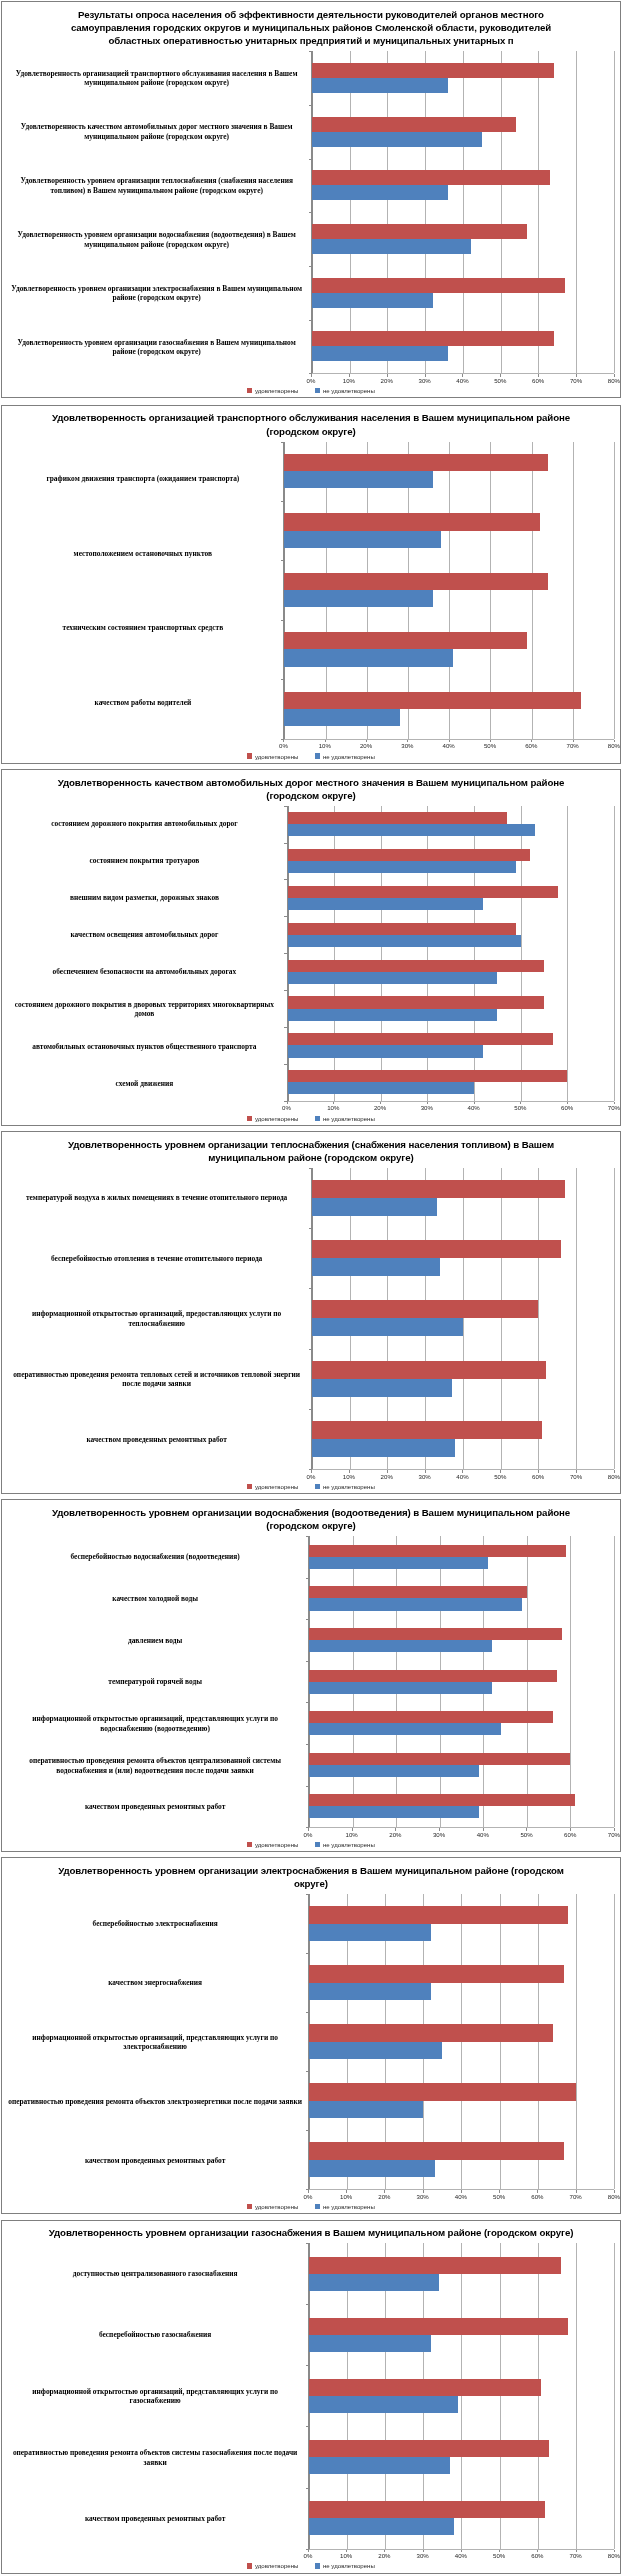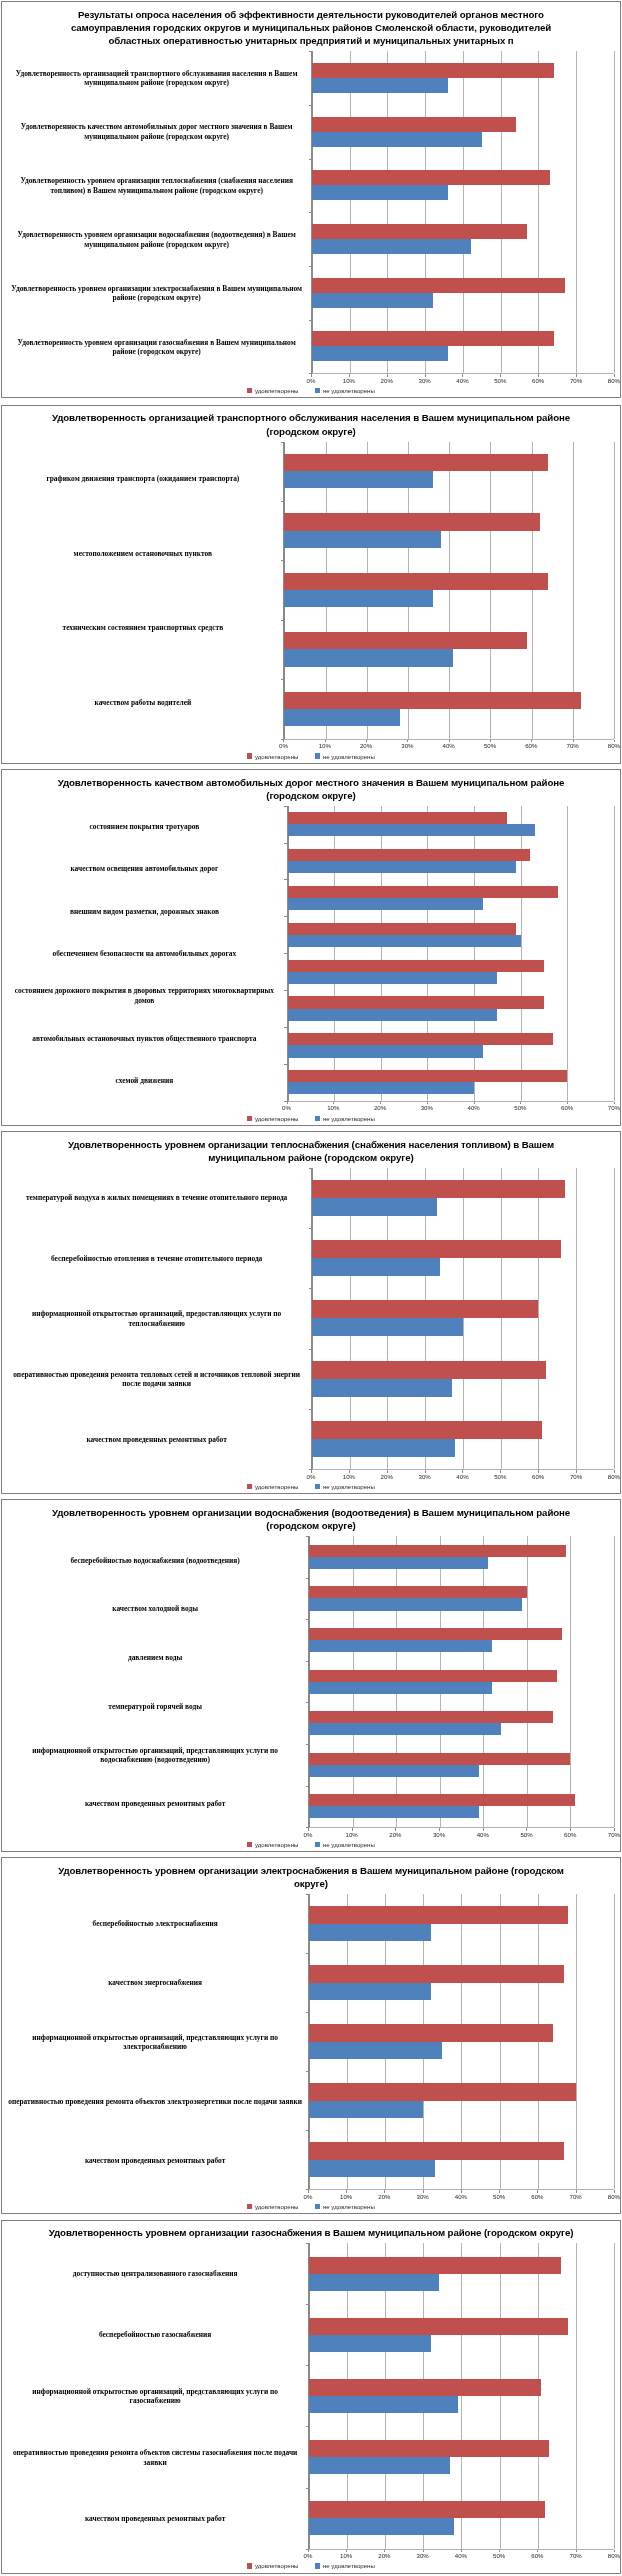--- a/index.html
+++ b/index.html
@@ -233,27 +233,30 @@
           <span class="swatch" style="background: rgb(79, 129, 189);"></span>
           <span class="legend-label">не удовлетворены</span>
         </div>
       </div>
     </section>
     <section class="chart-box" style="height: 357px; margin-top: 5.2px;">
       <h2 class="chart-title">Удовлетворенность качеством автомобильных дорог местного значения в Вашем муниципальном районе (городском округе)</h2>
       <div class="plot">
         <div class="labels-col" style="width: 46%;">
           <div class="label-cell">
+            <span>состоянием дорожного  покрытия автомобильных дорог</span>
+          </div>
+          <div class="label-cell">
             <span>состоянием покрытия тротуаров</span>
           </div>
           <div class="label-cell">
+            <span>внешним  видом разметки, дорожных знаков</span>
+          </div>
+          <div class="label-cell">
             <span>качеством освещения автомобильных дорог</span>
-          </div>
-          <div class="label-cell">
-            <span>внешним  видом разметки, дорожных знаков</span>
           </div>
           <div class="label-cell">
             <span>обеспечением безопасности на автомобильных дорогах</span>
           </div>
           <div class="label-cell">
             <span>состоянием дорожного  покрытия в дворовых территориях многоквартирных домов</span>
           </div>
           <div class="label-cell">
             <span>автомобильных  остановочных пунктов общественного транспорта</span>
           </div>
@@ -435,20 +438,23 @@
           <div class="label-cell">
             <span>давлением воды</span>
           </div>
           <div class="label-cell">
             <span>температурой горячей воды</span>
           </div>
           <div class="label-cell">
             <span>информационной открытостью организаций, представляющих услуги по водоснабжению (водоотведению)</span>
           </div>
           <div class="label-cell">
+            <span>оперативностью проведения ремонта объектов централизованной системы водоснабжения и (или) водоотведения после подачи заявки</span>
+          </div>
+          <div class="label-cell">
             <span>качеством проведенных ремонтных работ</span>
           </div>
         </div>
         <div class="bars-col">
           <div class="gridline zero" style="left: 0%;"></div>
           <div class="gridline" style="left: 14.2857%;"></div>
           <div class="gridline" style="left: 28.5714%;"></div>
           <div class="gridline" style="left: 42.8571%;"></div>
           <div class="gridline" style="left: 57.1429%;"></div>
           <div class="gridline" style="left: 71.4286%;"></div>

